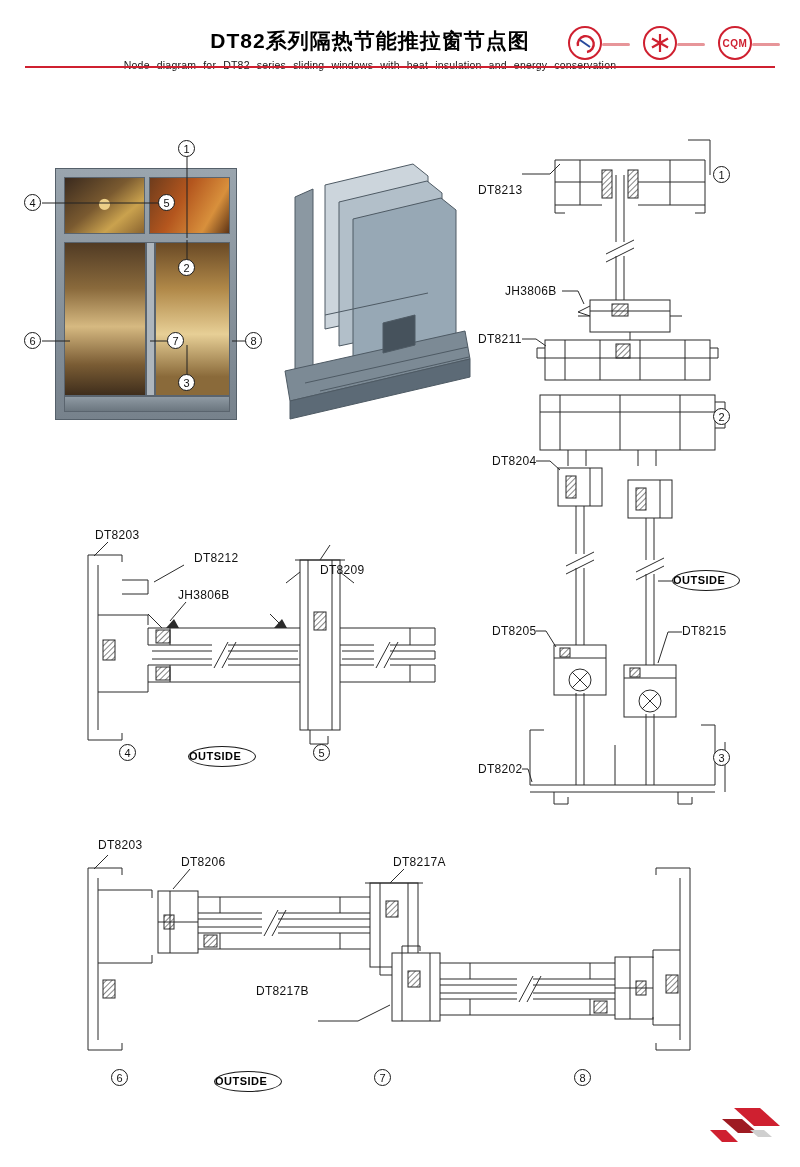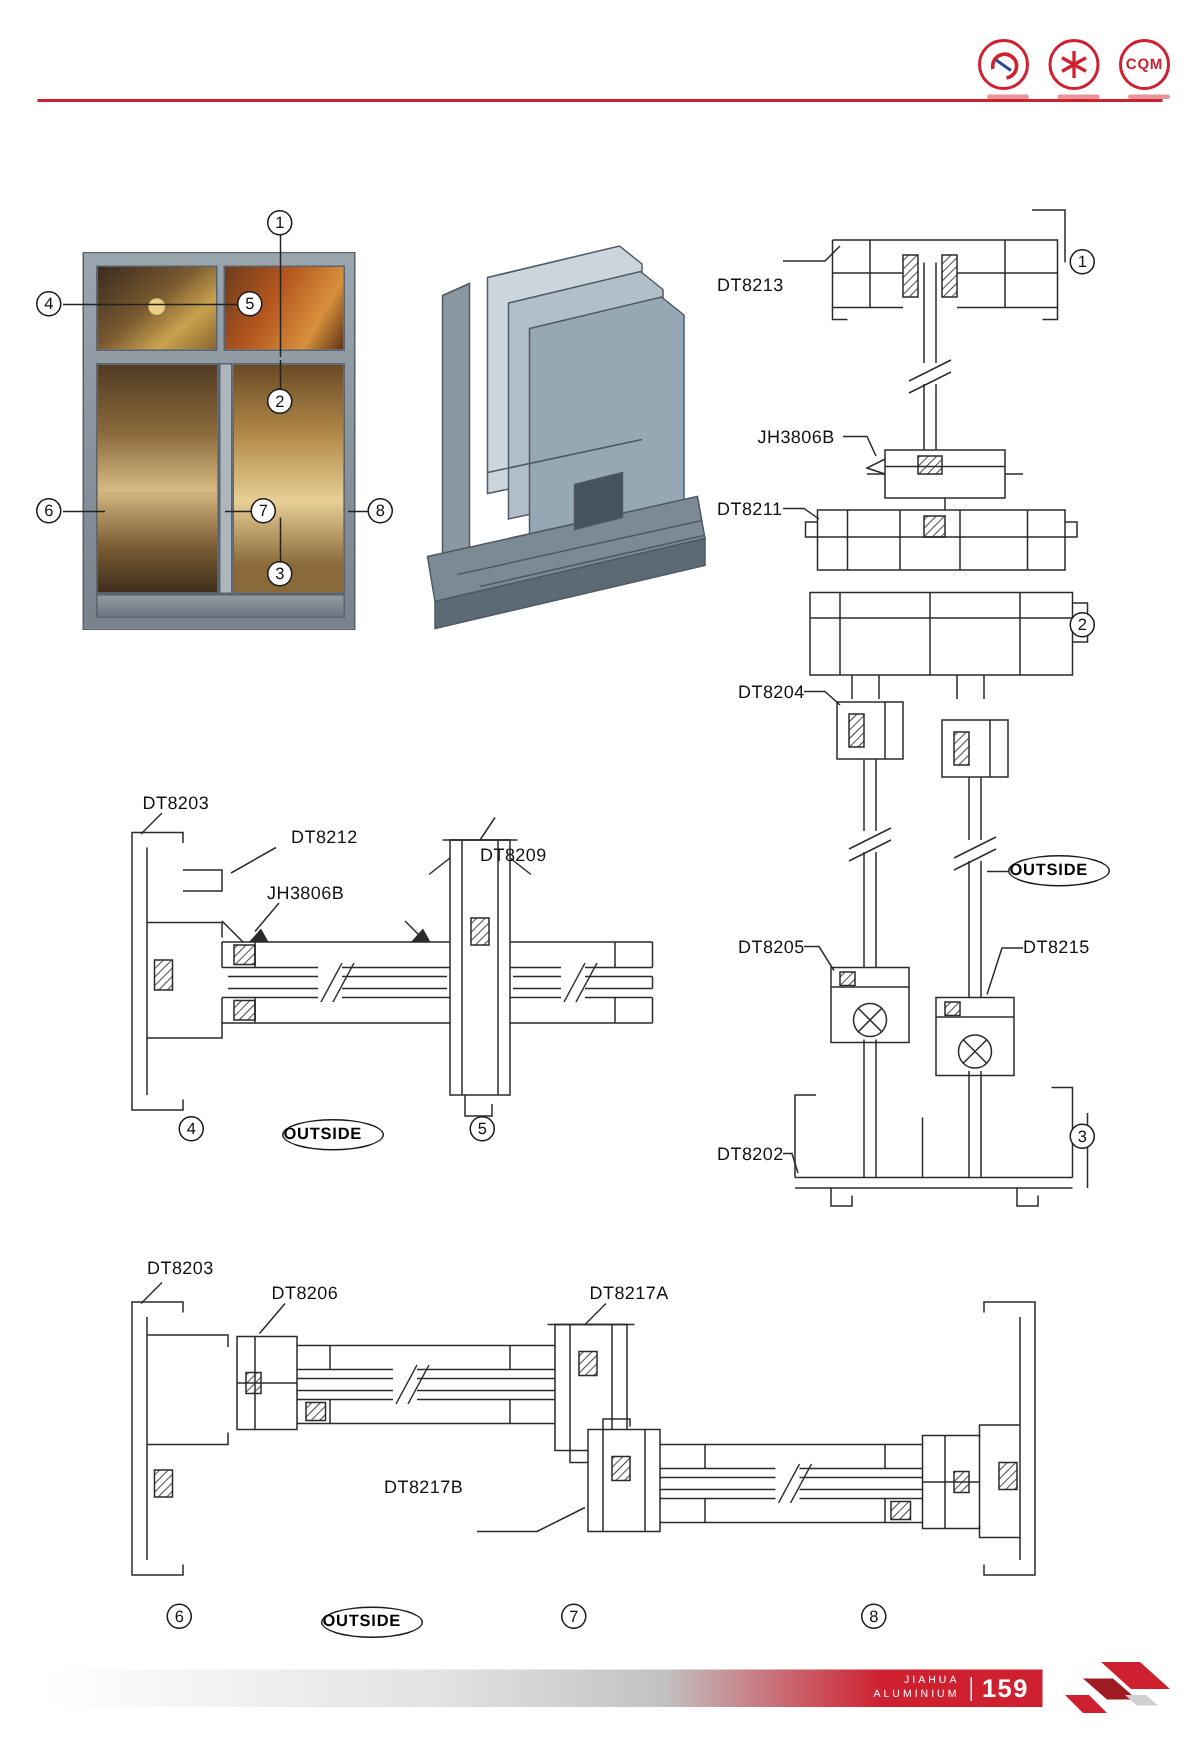--- a/index.html
+++ b/index.html
@@ -2,21 +2,21 @@
 <html><head>
 <meta charset="utf-8">
 <style>
   html,body{margin:0;padding:0;background:#ffffff;}
   .page{position:relative;width:800px;height:1167px;background:#fff;font-family:"Liberation Sans",sans-serif;overflow:hidden;}
   .title-block{position:absolute;left:100px;top:27px;width:540px;text-align:center;}
   .title{margin:0;font-size:21px;font-weight:bold;color:#000;letter-spacing:1px;}
   .subtitle{margin:4px 0 0;font-size:10.5px;color:#151515;word-spacing:4px;letter-spacing:0.2px;}
   .red-rule{position:absolute;left:25px;top:66px;width:750px;height:2px;background:#cf2030;}
   .logos{position:absolute;right:20px;top:26px;display:flex;gap:13px;align-items:flex-start;}
-  .logo-wrap{display:flex;flex-direction:column;align-items:flex-end;}
+  .logo-wrap{display:flex;align-items:center;}
   .logo-ring{width:34px;height:34px;border:2px solid #cf2030;border-radius:50%;display:flex;align-items:center;justify-content:center;box-sizing:border-box;background:#fff;}
   .logo-cap{width:28px;height:3px;background:#e79599;margin-top:3px;border-radius:2px;}
   .cqm-text{font-size:10px;font-weight:bold;color:#cf2030;letter-spacing:0.5px;}
   .photo{position:absolute;left:55px;top:168px;width:182px;height:252px;background:linear-gradient(180deg,#9aa5ae,#77828c);border:1px solid #55606a;box-sizing:border-box;}
   .pane{position:absolute;border:1px solid #5a646e;box-sizing:border-box;}
   .callout{position:absolute;width:17px;height:17px;border:1px solid #1a1a1a;border-radius:50%;background:#fff;font-size:11px;line-height:16px;text-align:center;color:#111;box-sizing:border-box;z-index:5;}
   .plabel{position:absolute;font-size:12px;color:#111;white-space:nowrap;letter-spacing:0.3px;z-index:4;}
   .outside{position:absolute;width:68px;height:21px;border:1px solid #1a1a1a;border-radius:50%;background:#fff;font-size:11px;line-height:19px;text-align:left;font-weight:bold;letter-spacing:0.5px;box-sizing:border-box;z-index:5;}
   .draw{position:absolute;}
   .footer-bar{position:absolute;left:30px;top:1113px;width:665px;height:25px;background:linear-gradient(90deg,rgba(245,245,245,0) 0%,#e2e2e2 40%,#c2c2c2 62%,#cf2030 84%,#cf2030 100%);}
@@ -31,20 +31,24 @@
 <div class="page">
 
   <svg width="0" height="0" style="position:absolute">
     <defs>
       <pattern id="hatch" width="4" height="4" patternUnits="userSpaceOnUse" patternTransform="rotate(45)">
         <line x1="0" y1="0" x2="0" y2="4" stroke="#333" stroke-width="1.2"></line>
       </pattern>
     </defs>
   </svg>
 
+  <div class="title-block">
+    <h1 class="title">DT82系列隔热节能推拉窗节点图</h1>
+    <p class="subtitle">Node diagram for DT82 series sliding windows with heat insulation and energy conservation</p>
+  </div>
   <div class="logos">
     <div class="logo-wrap">
       <div class="logo-ring">
         <svg width="22" height="22">
             <path d="M4,14 a8,8 0 1 1 9,6" stroke="#cf2030" stroke-width="2.4" fill="none"></path>
             <path d="M6,8 L16,15" stroke="#27499c" stroke-width="2"></path>
           </svg>
       </div>
       <div class="logo-cap"></div>
     </div>
@@ -321,30 +325,20 @@
 
   <div class="plabel" style="left:98px;top:838px">DT8203</div>
   <div class="plabel" style="left:181px;top:855px">DT8206</div>
   <div class="plabel" style="left:393px;top:855px">DT8217A</div>
   <div class="plabel" style="left:256px;top:984px">DT8217B</div>
   <div class="callout" style="left:111px;top:1069px">6</div>
   <div class="callout" style="left:374px;top:1069px">7</div>
   <div class="callout" style="left:574px;top:1069px">8</div>
   <div class="outside" style="left:214px;top:1071px">OUTSIDE</div>
 
-  <div class="footer-bar">
-    <div class="bar-text">
-      <div class="brand-col">
-        <span>JIAHUA</span>
-        <span>ALUMINIUM</span>
-      </div>
-      <div class="bar-divider"></div>
-      <span class="page-num">159</span>
-    </div>
-  </div>
   <svg class="draw" style="left:698px;top:1106px" width="90" height="40">
     <polygon points="36,2 62,2 82,20 56,20" fill="#cf2030"></polygon>
     <polygon points="24,13 44,13 60,27 40,27" fill="#9e1b22"></polygon>
     <polygon points="12,24 28,24 40,36 24,36" fill="#cf2030"></polygon>
     <polygon points="52,24 66,24 74,31 60,31" fill="#cfcfcf"></polygon>
   </svg>
 
 </div>
 
 </body></html>

